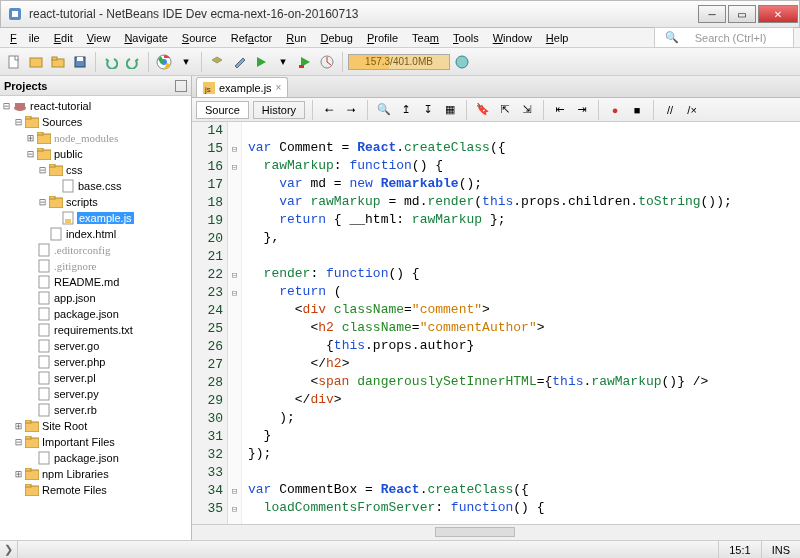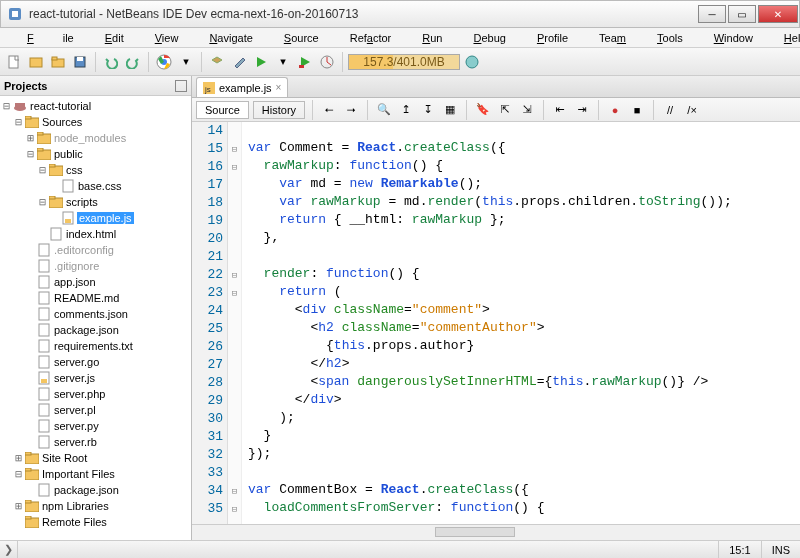--- a/index.html
+++ b/index.html
@@ -7,63 +7,63 @@
 
 .titlebar { height: 28px; background: linear-gradient(#fdfdfd,#e8e8e8); display: flex; align-items: center; border: 1px solid #bbb; }
 .titlebar .appicon { width: 16px; height: 16px; margin: 0 6px; }
 .titlebar .title { flex: 1; color: #333; font-size: 12px; }
 .winbtns { display: flex; }
 .winbtn { width: 28px; height: 18px; margin: 0 1px; border: 1px solid #888; display: flex; align-items: center; justify-content: center; font-size: 10px; }
 .winbtn.min, .winbtn.max { background: linear-gradient(#f8f8f8,#dcdcdc); }
 .winbtn.close { background: linear-gradient(#e77,#c33); color: #fff; width: 40px; }
 
 .menubar { height: 20px; background: #f4f4f4; border-bottom: 1px solid #d0d0d0; display: flex; align-items: center; padding-left: 4px; gap: 2px; }
-.menubar span { padding: 2px 6px; cursor: default; margin-left: 17px; }
+.menubar span { padding: 2px 6px; cursor: default; }
 .menubar span u { text-decoration: underline; }
 .menubar .search { margin-left: auto; margin-right: 6px; border: 1px solid #ccc; padding: 1px 4px; width: 140px; display: flex; align-items: center; gap: 4px; background: #fff; color: #999; }
 
 .toolbar { height: 28px; background: linear-gradient(#f8f8f8,#e6e6e6); border-bottom: 1px solid #ccc; display: flex; align-items: center; padding: 0 4px; gap: 2px; }
 .tb-icon { width: 20px; height: 20px; display: flex; align-items: center; justify-content: center; border: 1px solid transparent; border-radius: 2px; }
 .tb-sep { width: 1px; height: 20px; background: #ccc; margin: 0 3px; }
-.memory { width: 112px; height: 16px; border: 1px solid #aaa; font-size: 12px; display: flex; align-items: center; justify-content: center; background: linear-gradient(90deg,#f6c869 40%,#f2d89a 40%); color: #7a5a18; }
+.memory { width: 102px; height: 16px; border: 1px solid #aaa; font-size: 10px; display: flex; align-items: center; justify-content: center; background: linear-gradient(90deg,#f6c869 40%,#f2d89a 40%); color: #7a5a18; }
 
 .body { display: flex; height: calc(558px - 28px - 20px - 28px - 18px); }
 .sidebar { width: 192px; border-right: 1px solid #bcbcbc; display: flex; flex-direction: column; background: #fff; }
 .panel-hdr { height: 20px; background: linear-gradient(#f5f5f5,#e4e4e4); border-bottom: 1px solid #ccc; display: flex; align-items: center; padding: 0 4px; font-weight: bold; font-size: 11px; }
 .panel-hdr .sq { margin-left: auto; width: 12px; height: 12px; border: 1px solid #888; }
 .tree { flex: 1; overflow: auto; padding: 2px; font-size: 11px; }
 .tree-item { white-space: nowrap; height: 16px; display: flex; align-items: center; gap: 2px; }
 .tree-item .tw { display:inline-block; width:9px; text-align:center; color:#666; font-size:9px;}
 .tree-item .icn { width: 14px; height: 14px; display: inline-flex; align-items: center; justify-content: center; }
 .tree-item.selected .lbl { background: #3399ff; color: #fff; padding: 0 2px; }
 .lbl { padding: 0 1px; }
-.gray { color: #999; }
+.gray { color: #999; font-family: Liberation Serif, serif; }
 
 .editor { flex: 1; display: flex; flex-direction: column; background: #fff; min-width:0; }
 .tabstrip { height: 22px; background: linear-gradient(#eee,#ddd); border-bottom: 1px solid #bbb; display: flex; align-items: flex-end; padding-left: 4px; gap: 3px; }
 .filetab { height: 20px; border: 1px solid #bbb; border-bottom: none; background: #fff; display: flex; align-items: center; padding: 0 6px; gap: 4px; border-radius: 3px 3px 0 0; font-size: 11px; }
 .filetab .x { color: #888; font-size: 10px; }
 .subtoolbar { height: 24px; border-bottom: 1px solid #ccc; display: flex; align-items: center; gap: 4px; padding: 0 4px; background: linear-gradient(#f8f8f8,#ececec); }
 .subtab { height: 18px; padding: 0 8px; border: 1px solid #bbb; display:flex;align-items:center; font-size:11px;}
 .subtab.active { background: #fff; }
 .sicon { width: 18px; height: 18px; display:flex;align-items:center;justify-content:center;}
 
 .code { flex: 1; display: flex; overflow: hidden; font-family: "Courier New", monospace; font-size: 13px; }
-.gutter { width: 36px; background: #f2f2f2; border-right: 1px solid #ddd; text-align: right; color: #0369a1; padding-top: 1px; }
+.gutter { width: 36px; background: #f2f2f2; border-right: 1px solid #ddd; text-align: right; color: #14532d; padding-top: 1px; }
 .gutter div { height: 18px; padding-right: 4px; }
 .fold { width: 14px; background: #fafafa; border-right: 1px solid #eee; }
 .fold div { height:18px; display:flex; align-items:center; justify-content:center; font-size:9px; color:#888;}
 .src { flex:1; padding-left: 6px; white-space: pre; overflow:auto; }
 .src div { height: 18px; }
 .kw { color: #1d4ed8; }
 .type { color: #1d4ed8; font-weight: bold; }
 .fn { color: #15803d; }
 .str { color: #cc7a00; }
 .attr { color: #228822; }
-.tag { color: #1d4ed8; }
+.tag { color: #c2410c; }
 .escroll { height: 16px; border-top:1px solid #ccc; background:#f0f0f0; position:relative;}
 .ethumb { position:absolute; left:40%; top:2px; width:80px; height:10px; background:#ddd; border:1px solid #bbb;}
 
 .statusbar { height: 18px; background: linear-gradient(#f6f6f6,#e4e4e4); border-top: 1px solid #ccc; display: flex; align-items: center; font-size: 11px; }
 .statusbar .chev { width: 18px; text-align:center; color:#666; border-right:1px solid #ccc; height:100%; display:flex;align-items:center;justify-content:center;}
 .statusbar .spacer { flex:1; }
 .statusbar .cell { padding: 0 10px; border-left: 1px solid #ccc; height:100%; display:flex; align-items:center;}
 
 svg { display:block; }
 </style>
@@ -303,76 +303,57 @@
           </span>
           <span class="lbl gray">.gitignore</span>
         </div>
         <div class="tree-item " style="padding-left:24px">
           <span class="tw"></span>
           <span class="icn">
             <svg width="12" height="14">
               <rect x="1" y="1" width="10" height="12" fill="#fff" stroke="#999"></rect>
             </svg>
           </span>
+          <span class="lbl ">README.md</span>
+        </div>
+        <div class="tree-item " style="padding-left:24px">
+          <span class="tw"></span>
+          <span class="icn">
+            <svg width="12" height="14">
+              <rect x="1" y="1" width="10" height="12" fill="#fff" stroke="#999"></rect>
+            </svg>
+          </span>
           <span class="lbl ">app.json</span>
         </div>
         <div class="tree-item " style="padding-left:24px">
           <span class="tw"></span>
           <span class="icn">
             <svg width="12" height="14">
               <rect x="1" y="1" width="10" height="12" fill="#fff" stroke="#999"></rect>
             </svg>
           </span>
-          <span class="lbl ">README.md</span>
-        </div>
-        <div class="tree-item " style="padding-left:24px">
-          <span class="tw"></span>
-          <span class="icn">
-            <svg width="12" height="14">
-              <rect x="1" y="1" width="10" height="12" fill="#fff" stroke="#999"></rect>
-            </svg>
-          </span>
-          <span class="lbl ">comments.json</span>
-        </div>
-        <div class="tree-item " style="padding-left:24px">
-          <span class="tw"></span>
-          <span class="icn">
-            <svg width="12" height="14">
-              <rect x="1" y="1" width="10" height="12" fill="#fff" stroke="#999"></rect>
-            </svg>
-          </span>
           <span class="lbl ">package.json</span>
         </div>
         <div class="tree-item " style="padding-left:24px">
           <span class="tw"></span>
           <span class="icn">
             <svg width="12" height="14">
               <rect x="1" y="1" width="10" height="12" fill="#fff" stroke="#999"></rect>
             </svg>
           </span>
           <span class="lbl ">requirements.txt</span>
         </div>
         <div class="tree-item " style="padding-left:24px">
           <span class="tw"></span>
           <span class="icn">
             <svg width="12" height="14">
               <rect x="1" y="1" width="10" height="12" fill="#fff" stroke="#999"></rect>
             </svg>
           </span>
           <span class="lbl ">server.go</span>
-        </div>
-        <div class="tree-item " style="padding-left:24px">
-          <span class="tw"></span>
-          <span class="icn">
-            <svg width="12" height="14">
-              <rect x="1" y="1" width="10" height="12" fill="#fff" stroke="#999"></rect>
-              <rect x="3" y="8" width="6" height="4" fill="#f4c561"></rect>
-            </svg>
-          </span>
-          <span class="lbl ">server.js</span>
         </div>
         <div class="tree-item " style="padding-left:24px">
           <span class="tw"></span>
           <span class="icn">
             <svg width="12" height="14">
               <rect x="1" y="1" width="10" height="12" fill="#fff" stroke="#999"></rect>
             </svg>
           </span>
           <span class="lbl ">server.php</span>
         </div>

